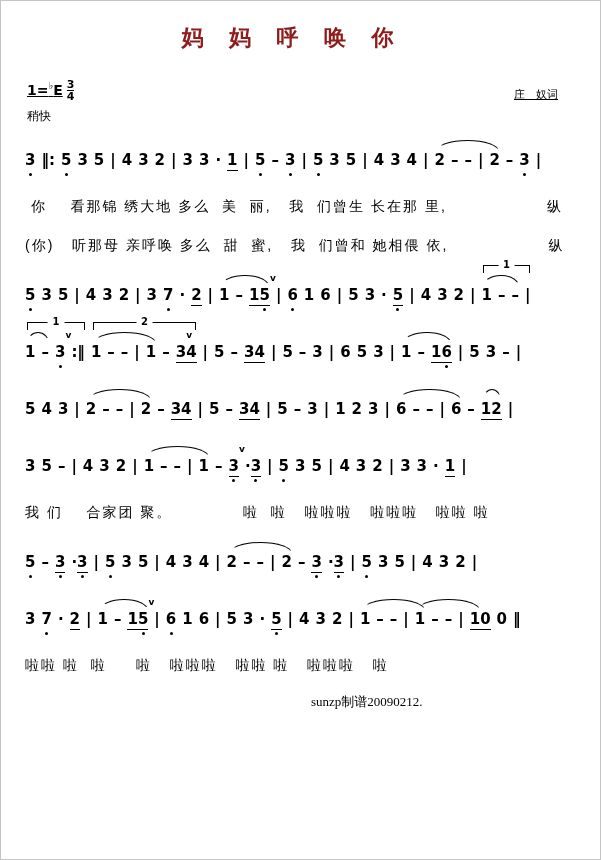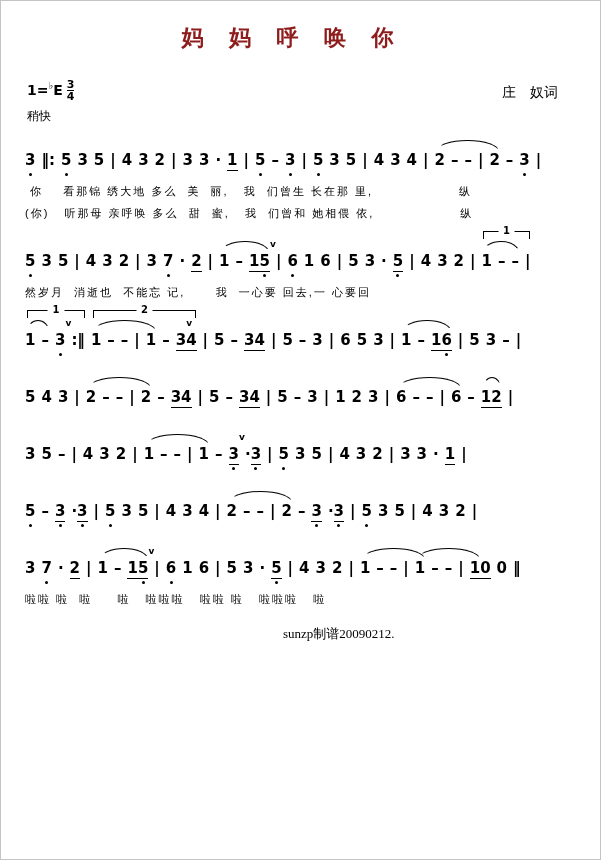--- a/index.html
+++ b/index.html
@@ -7,49 +7,49 @@
     width:601px;height:860px;box-sizing:border-box;background:#fff;
     border:1px solid #c4c4c4;margin:0 auto;padding:22px 16px 0 0;overflow:hidden;
     font-family:"Liberation Sans",sans-serif;color:#000;
   }
   .title{
     text-align:center;font-size:22px;font-weight:bold;letter-spacing:10px;
     font-family:"Liberation Serif",serif;margin-bottom:26px;
   }
   .meta{margin:0 26px 4px 26px;}
   .keyrow{display:flex;justify-content:space-between;align-items:flex-end;
-    font-size:14px;font-weight:bold;font-family:"DejaVu Sans",sans-serif;}
+    font-size:14px;font-weight:bold;font-family:"DejaVu Sans",sans-serif;text-decoration:underline;}
   .keysig sup{font-size:10px;}
   .frac{display:inline-flex;flex-direction:column;align-items:center;vertical-align:middle;
     font-size:11px;line-height:11px;margin-left:4px;font-weight:bold;}
   .frac .den{border-top:1.2px solid #000;}
-  .credit{font-size:14px;font-weight:normal;font-family:"Liberation Sans",sans-serif;margin-left:40px;}
+  .credit{font-size:11px;font-weight:normal;font-family:"Liberation Sans",sans-serif;margin-left:40px;}
   .tempo{font-size:12px;margin-top:6px;font-family:Liberation Mono, monospace;}
   #score{margin-top:4px;}
   .music{position:relative;padding-top:22px;margin:0 10px 9px 24px;}
   .notes{display:flex;align-items:flex-start;flex-wrap:nowrap;}
   .tk{position:relative;display:inline-flex;flex-direction:column;align-items:center;margin-right:6px;}
   .tk.g{margin-left:-6px;}
   .d{font-family:"DejaVu Sans",sans-serif;font-weight:bold;font-size:15px;
      height:20px;line-height:19px;box-sizing:border-box;}
   .ul .d{border-bottom:1.5px solid #000;}
   .oct{height:6px;display:flex;align-items:center;justify-content:center;width:100%;}
   .odot{width:3px;height:3px;border-radius:50%;background:#000;}
   .breath{position:absolute;top:-13px;right:-6px;font-size:9px;font-weight:bold;
      font-family:"DejaVu Sans",sans-serif;}
   .arc{position:absolute;height:9px;border:1.4px solid transparent;border-top:1.4px solid #000;
      border-radius:50% 50% 0 0 / 100% 100% 0 0;}
   .volta{position:absolute;height:7px;border-top:1.2px solid #000;
      border-left:1.2px solid #000;border-right:1.2px solid #000;}
   .volta span{position:absolute;top:-7px;left:50%;transform:translateX(-50%);
      background:#fff;padding:0 5px;font-size:10px;font-weight:bold;line-height:12px;
      font-family:"DejaVu Sans",sans-serif;}
-  .lyric{font-size:11px;letter-spacing:2px;white-space:pre;margin-top:7px;}
+  .lyric{font-size:14px;letter-spacing:2px;white-space:pre;margin-top:21px;}
   .footer{font-size:13px;font-family:"Liberation Serif",serif;
-     padding-left:282px;margin-top:18px;}
+     padding-left:282px;margin-top:18px;margin-left:28px;}
 </style>
 </head>
 <body>
 
 <div class="page">
   <div class="title" style="color: rgb(142, 28, 28);">妈 妈 呼 唤 你</div>
   <div class="meta">
     <div class="keyrow">
       <span>
         <span class="keysig"><span>1=</span><sup>♭</sup><span>E</span></span><span class="frac">
@@ -368,21 +368,20 @@
           </span>
           <span class="tk">
             <span class="d">–</span>
             <span class="oct"></span>
           </span>
           <span class="tk">
             <span class="d">|</span>
             <span class="oct"></span>
           </span>
         </div>
-        <div class="lyric">然岁月  消逝也  不能忘 记,      我  一心要 回去,一 心要回</div>
         <div class="arc" style="left: 196px; width: 46px; top: 11px;"></div>
         <div class="arc" style="left: 458px; width: 34px; top: 11px;"></div>
         <div class="volta" style="left: 458px; width: 45px; top: 1px;">
           <span>1</span>
         </div>
       </div>
       <div class="music">
         <div class="notes">
           <span class="tk">
             <span class="d">1</span>
@@ -815,20 +814,21 @@
           </span>
           <span class="tk ul">
             <span class="d">1</span>
             <span class="oct"></span>
           </span>
           <span class="tk">
             <span class="d">|</span>
             <span class="oct"></span>
           </span>
         </div>
+        <div class="lyric">我 们    合家团 聚。            啦  啦   啦啦啦   啦啦啦   啦啦 啦</div>
         <div class="arc" style="left: 121px; width: 61px; top: 11px;"></div>
       </div>
       <div class="music">
         <div class="notes">
           <span class="tk">
             <span class="d">5</span>
             <span class="oct">
               <span class="odot"></span>
             </span>
           </span>

